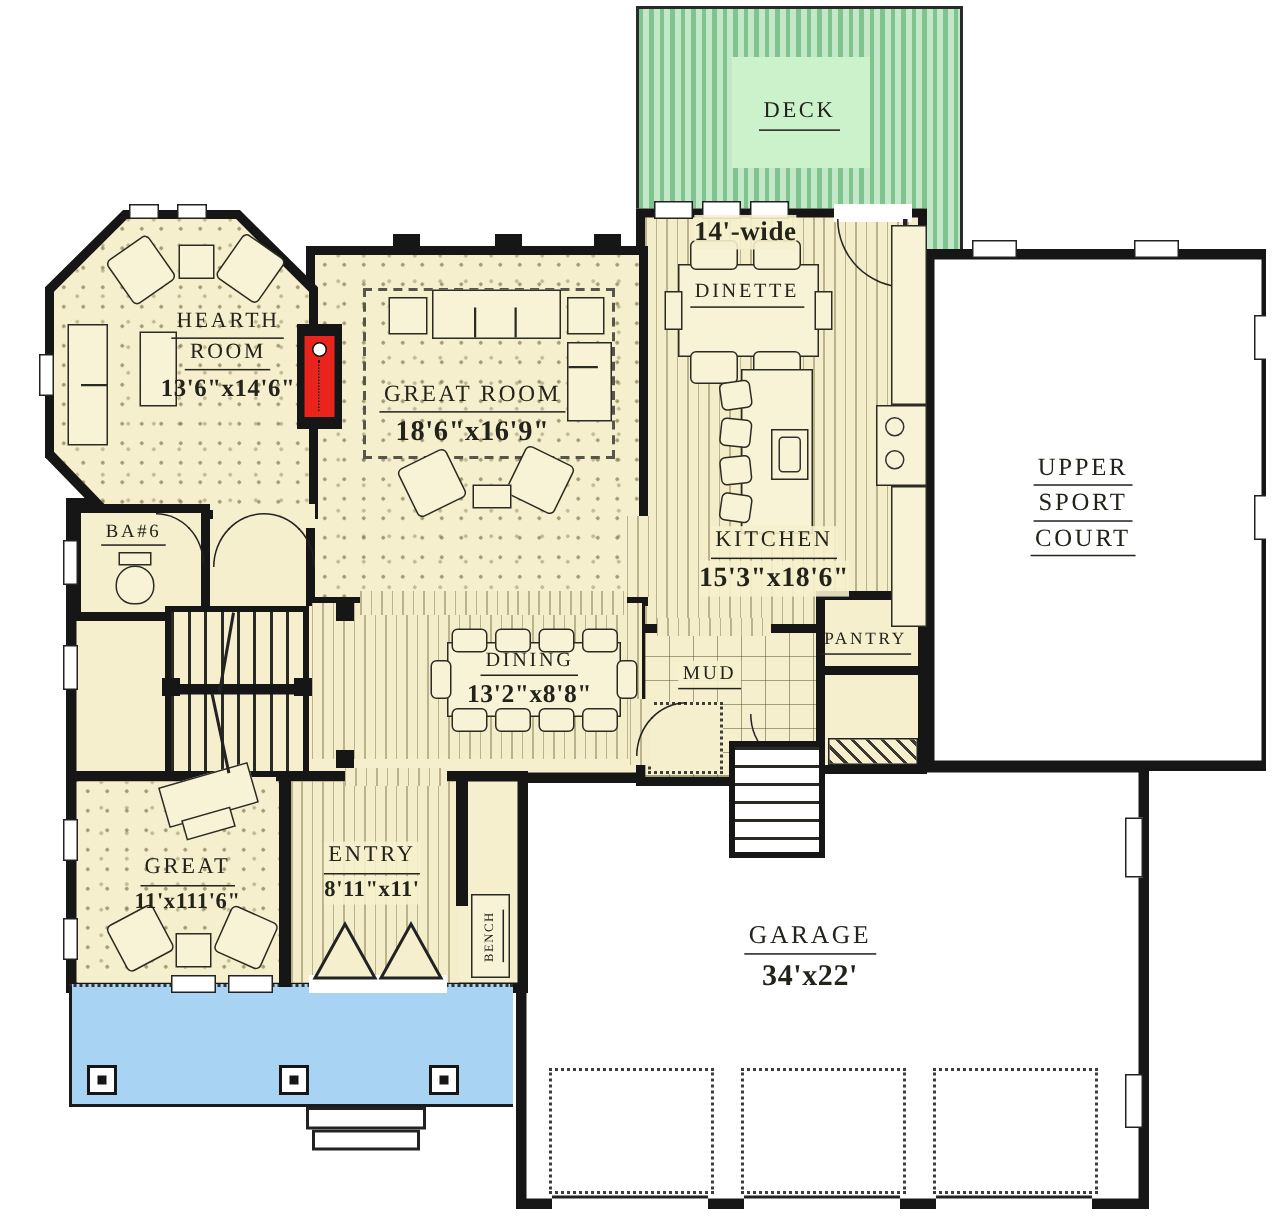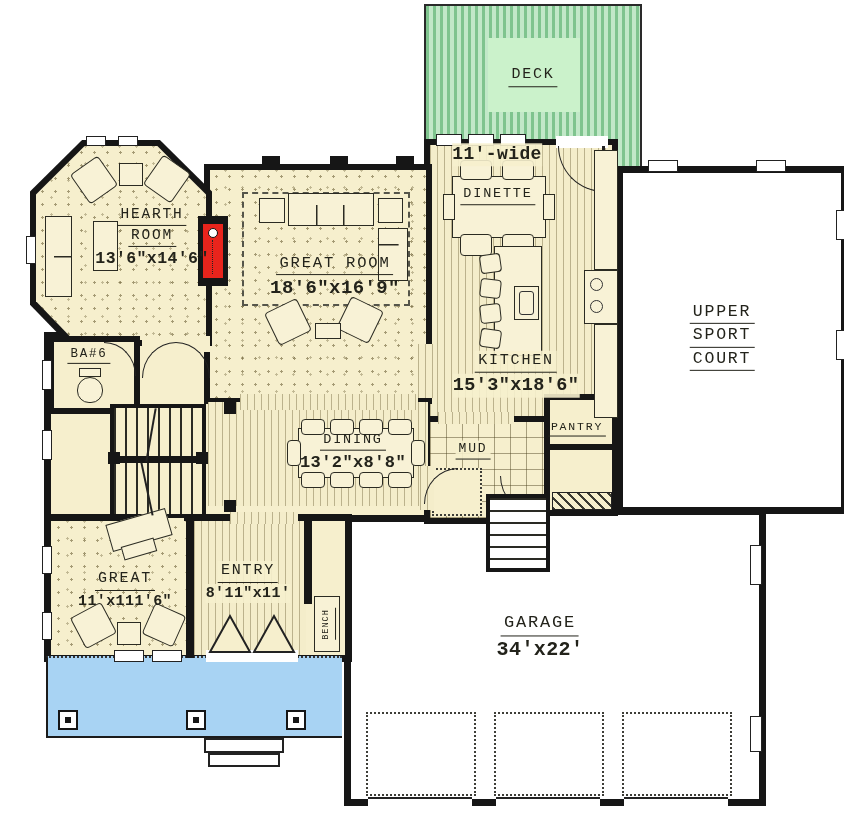--- a/index.html
+++ b/index.html
@@ -2,21 +2,21 @@
 <html><head>
 <meta charset="utf-8">
 <style>
   :root{
     --wall:#161616;
     --cream:#f6efcd;
     --cream2:#f8f2d6;
   }
   html,body{margin:0;padding:0;background:#fff;}
   .plan{position:relative;width:844px;height:814px;background:#ffffff;overflow:hidden;
-        font-family:Liberation Mono, monospace;color:#23231b;}
+        font-family:Liberation Serif, serif;color:#23231b;}
   .abs{position:absolute;box-sizing:border-box;}
   .room{position:absolute;box-sizing:border-box;border:6px solid var(--wall);z-index:10;}
   .stipple{background-color:var(--cream);
     background-image:radial-gradient(rgba(82,70,28,.5) 1px,transparent 1.4px),
                      radial-gradient(rgba(82,70,28,.32) 1px,transparent 1.4px);
     background-size:13px 13px,17px 17px;background-position:0 0,7px 9px;}
   .wood{background-color:#f4edca;
     background-image:repeating-linear-gradient(90deg,rgba(95,82,40,.38) 0 1px,transparent 1px 7px);}
   .tile{background-color:var(--cream);
     background-image:repeating-linear-gradient(0deg,rgba(70,60,25,.45) 0 1px,transparent 1px 16px),
@@ -232,34 +232,34 @@
   <div class="furn" style="left:117px;top:622px;width:24px;height:23px;"></div>
 
   <div class="abs" style="left:432px;top:468px;width:50px;height:48px;border:2px dotted #3e3e38;background:var(--cream);z-index:23;"></div>
   <div class="abs" style="left:314px;top:596px;width:26px;height:56px;border:1.6px solid #2b2b22;background:var(--cream2);z-index:30;"></div>
 
   <div class="lbl" style="left:533px;top:76px;font-size:15px;">
     <span class="rname">DECK</span>
   </div>
 
   <div class="lbl" style="left:497px;top:155px;font-size:18px;">
-    <span class="note bk">11'-wide</span>
+    <span class="note bk">14'-wide</span>
   </div>
 
   <div class="lbl" style="left:498px;top:195px;font-size:13.5px;">
     <span class="rname">DINETTE</span>
   </div>
 
   <div class="lbl" style="left:152px;top:237px;font-size:14.5px;">
     <span class="rname">HEARTH</span>
     <span class="rname">ROOM</span>
     <span class="dims" style="font-size:16.5px;">13'6"x14'6"</span>
   </div>
 
-  <div class="lbl" style="left:315px;top:277px;font-size:15.5px;margin-left:20px;">
+  <div class="lbl" style="left:315px;top:277px;font-size:15.5px;">
     <span class="rname">GREAT ROOM</span>
     <span class="dims" style="font-size:19px;">18'6"x16'9"</span>
   </div>
 
   <div class="lbl" style="left:722px;top:336px;font-size:16.5px;letter-spacing:2px;">
     <span class="rname">UPPER</span>
     <span class="rname">SPORT</span>
     <span class="rname">COURT</span>
   </div>
 

